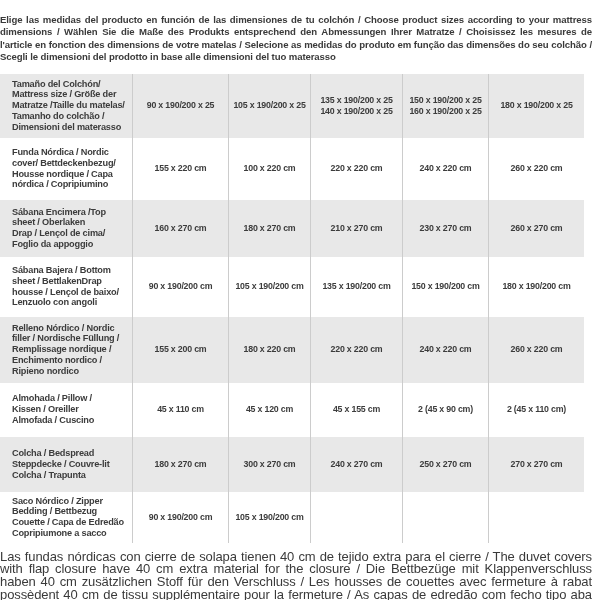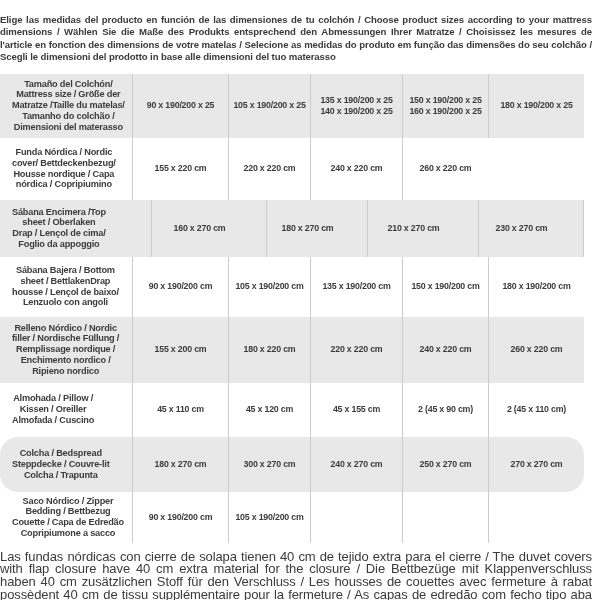--- a/index.html
+++ b/index.html
@@ -41,34 +41,34 @@
     font-size: 8.8px;
     line-height: 10.6px;
     letter-spacing: -0.2px;
     white-space: pre-line;
     border-left: 1px solid #cccccc;
     padding: 4px 2px;
     box-sizing: border-box;
   }
   .cell.label {
     justify-content: flex-start;
-    text-align: center;
+    text-align: left;
     border-left: none;
     padding-left: 12px;
     font-size: 9.2px;
     line-height: 10.8px;
   }
 
   .r0 { min-height: 64px; }
   .r1 { min-height: 62px; }
-  .r2 { min-height: 57px; gap: 19px; }
+  .r2 { min-height: 57px; }
   .r3 { min-height: 60px; }
   .r4 { min-height: 66px; }
   .r5 { min-height: 54px; }
-  .r6 { min-height: 55px; border-radius: 18px; }
+  .r6 { min-height: 55px; }
   .r7 { min-height: 48px; }
 
   .footnote {
     margin: 8px 0 0 0;
     font-size: 13px;
     line-height: 12.6px;
     font-weight: normal;
     text-align: justify;
     letter-spacing: -0.1px;
     color: #3a3a3a;
@@ -97,20 +97,21 @@
 160 x 190/200 x 25</div>
       <div class="cell">180 x 190/200 x 25</div>
     </div>
 
     <div class="row r1">
       <div class="cell label">Funda Nórdica /  Nordic
 cover/ Bettdeckenbezug/
 Housse nordique / Capa
 nórdica / Copripiumino</div>
       <div class="cell">155 x 220 cm</div>
+      <div class="cell">100 x 220 cm</div>
       <div class="cell">220 x 220 cm</div>
       <div class="cell">240 x 220 cm</div>
       <div class="cell">260 x 220 cm</div>
     </div>
 
     <div class="row r2">
       <div class="cell label">Sábana Encimera /Top
 sheet / Oberlaken
 Drap / Lençol de cima/
 Foglio da appoggio</div>

